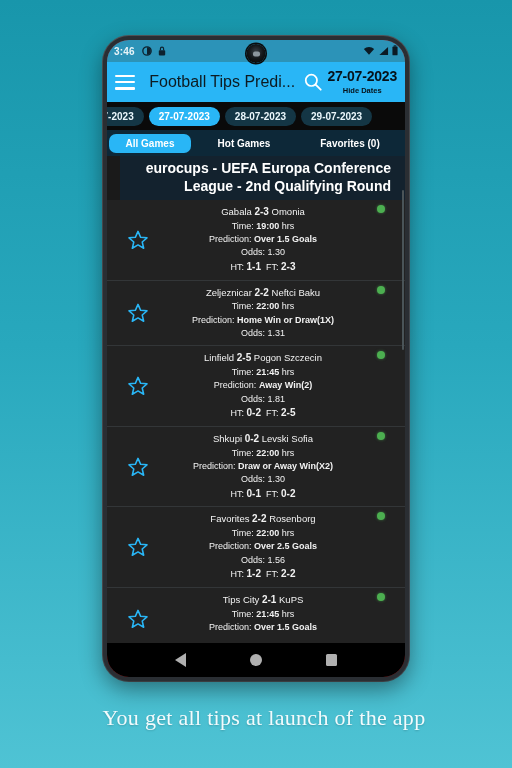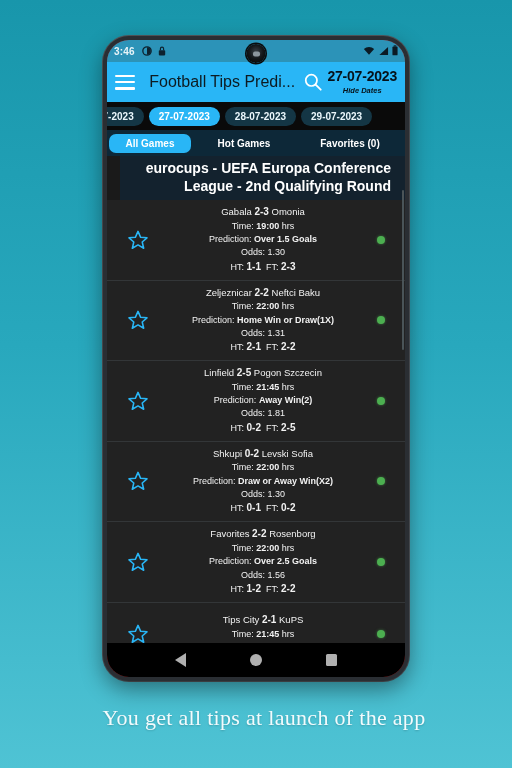--- a/index.html
+++ b/index.html
@@ -145,21 +145,20 @@
     color: #06121a;
     font-size: 14px;
     font-weight: bold;
     letter-spacing: -0.2px;
   }
   #hide-dates {
     color: #06121a;
     font-size: 7.5px;
     font-weight: bold;
     margin-top: 4px;
-    font-style: italic;
   }
 
   
   #date-strip {
     background: #0a0a0a;
     height: 28px;
     display: flex;
     align-items: center;
     gap: 5px;
     padding: 0 2px;
@@ -236,21 +235,20 @@
     font-size: 14px;
     font-weight: bold;
     text-align: right;
     padding: 4px 14px 5px 14px;
     line-height: 1.25;
     box-sizing: border-box;
     margin-left: 13px;
   }
   .match-row {
     display: flex;
-    align-items: center;
     border-bottom: 1px solid #333638;
     padding: 5px 8px;
     background: #222222;
     min-height: 63px;
     box-sizing: border-box;
   }
   .fav-star {
     flex: none;
     width: 46px;
     display: flex;
@@ -435,21 +433,20 @@
             <div class="fav-star">
               <svg width="22" height="22" viewBox="0 0 24 24">
                 <path d="M12 2.6 L14.9 9.1 L21.8 9.6 L16.6 14.2 L18.2 21 L12 17.4 L5.8 21 L7.4 14.2 L2.2 9.6 L9.1 9.1 Z" fill="none" stroke="#29b6f6" stroke-width="1.7" stroke-linejoin="round"></path>
               </svg>
             </div>
             <div class="match-info">
               <div class="teams"><span>Zeljeznicar</span> <span class="score-bold">2-2</span> <span>Neftci Baku</span></div>
               <div><span class="label">Time:</span> <span class="value-bold">22:00</span> <span>hrs</span></div>
               <div><span class="label">Prediction:</span> <span class="value-bold">Home Win or Draw(1X)</span></div>
               <div><span class="label">Odds:</span> <span>1.31</span></div>
-              <div><span class="label">HT:</span> <span class="score-bold">2-1</span>&nbsp;&nbsp;<span class="label">FT:</span> <span class="score-bold">2-2</span></div>
             </div>
             <div class="status-dot-wrap">
               <div class="status-dot" style="background: rgb(76, 175, 80);"></div>
             </div>
           </div>
           <div class="match-row">
             <div class="fav-star">
               <svg width="22" height="22" viewBox="0 0 24 24">
                 <path d="M12 2.6 L14.9 9.1 L21.8 9.6 L16.6 14.2 L18.2 21 L12 17.4 L5.8 21 L7.4 14.2 L2.2 9.6 L9.1 9.1 Z" fill="none" stroke="#29b6f6" stroke-width="1.7" stroke-linejoin="round"></path>
               </svg>

